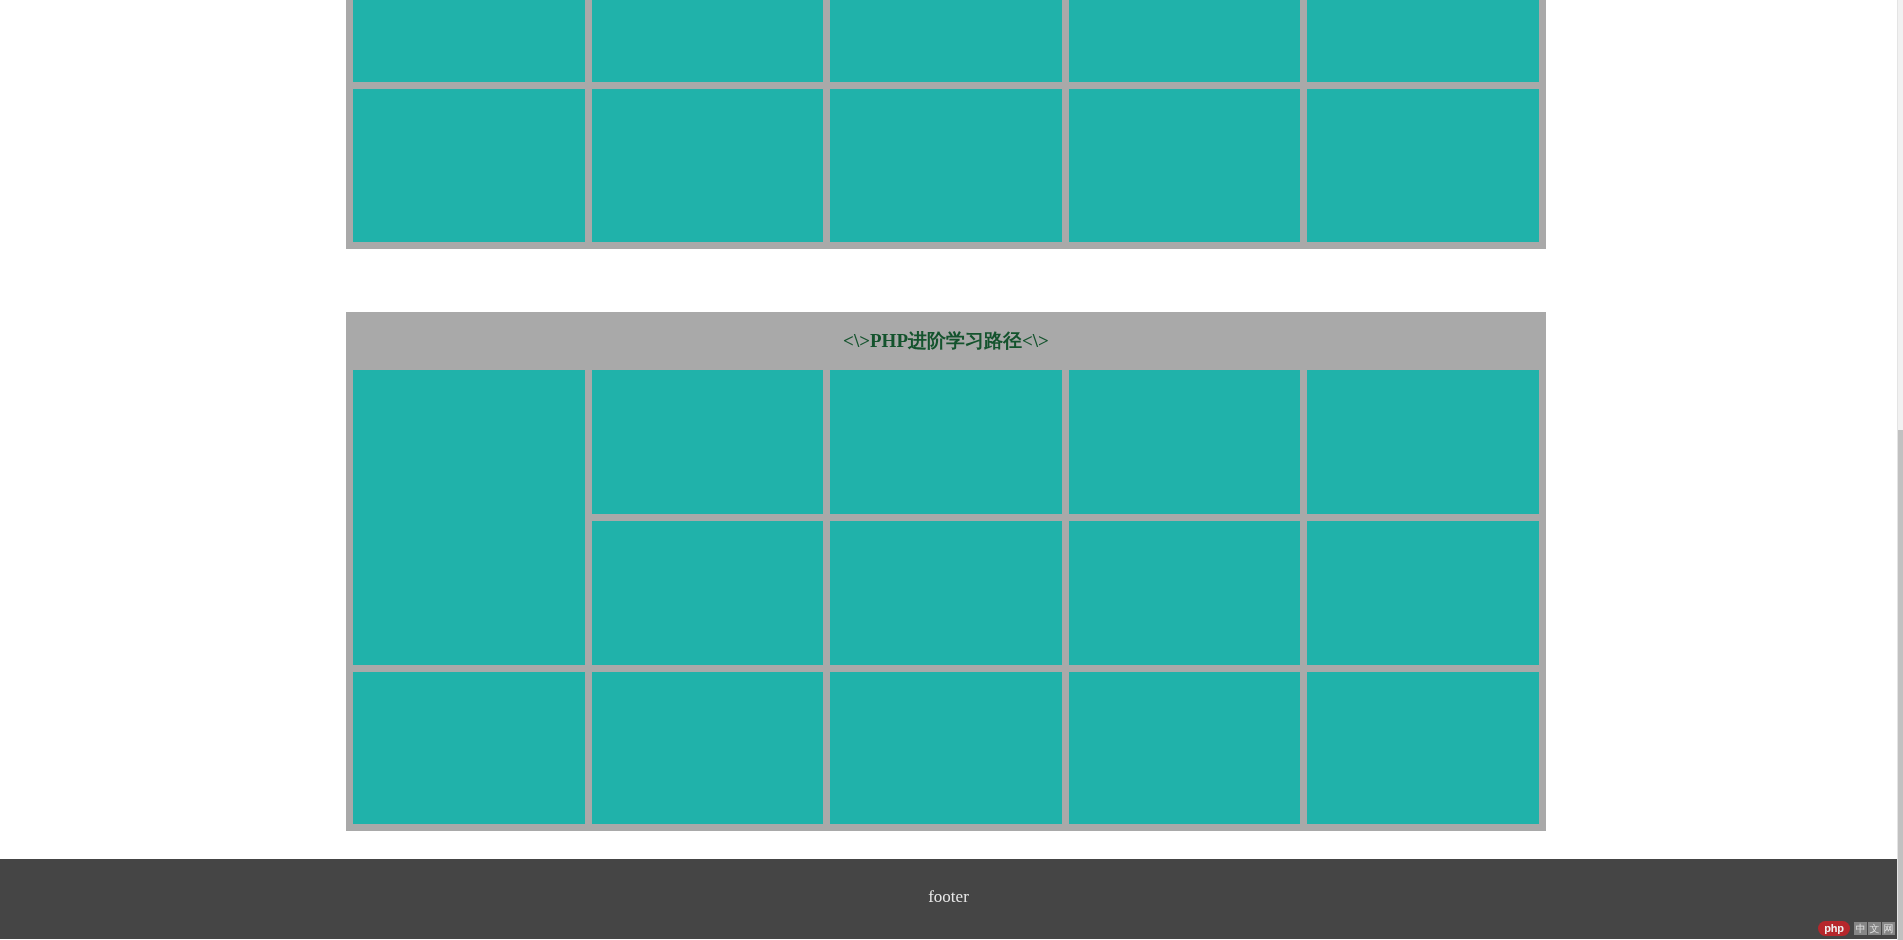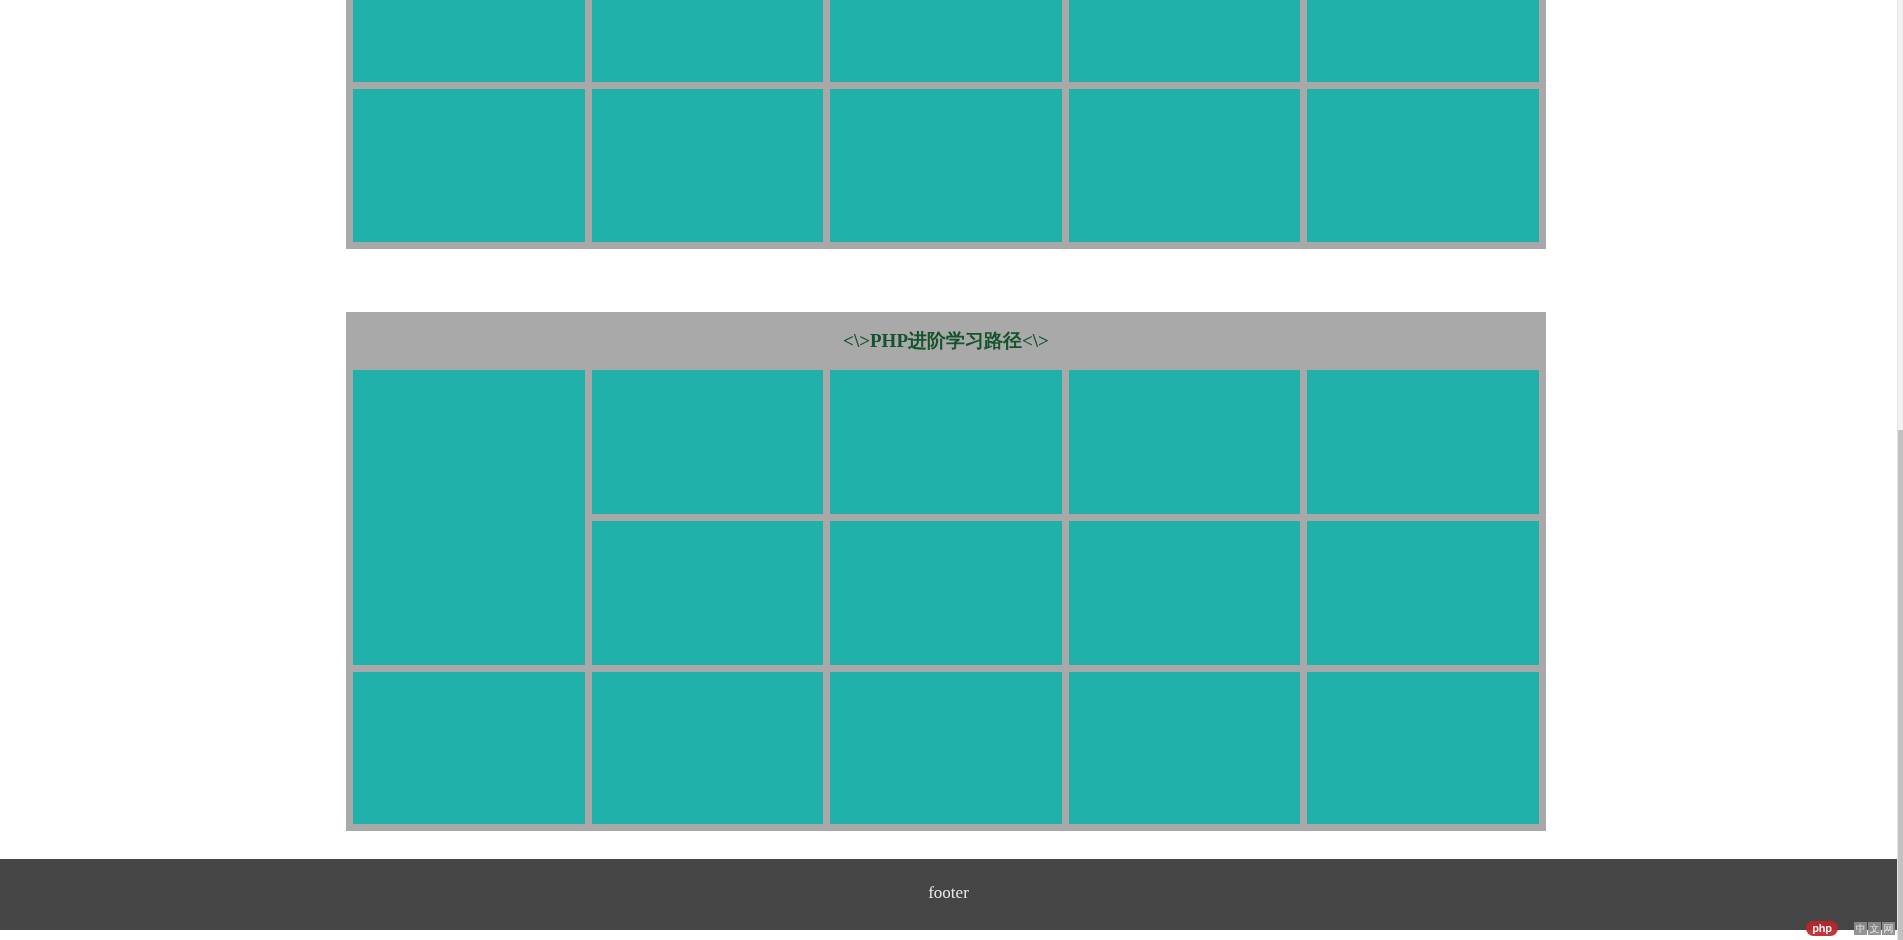--- a/index.html
+++ b/index.html
@@ -74,21 +74,21 @@
   #table-two td { height: 144px; }
   #table-two td.span-two { height: 295px; }
   #table-two tr.row-last td { height: 152px; }
 
   
   #site-footer {
     position: absolute;
     left: 0;
     top: 859px;
     width: 1897px;
-    height: 71px;
+    height: 80px;
     background: #454545;
     color: #e8e8e8;
     font-family: "Liberation Serif", serif;
     font-size: 17px;
     display: flex;
     align-items: center;
     justify-content: center;
   }
   #site-footer .footer-text {
     transform: translateY(-2px);
@@ -113,21 +113,21 @@
     background: #c1c1c1;
   }
 
   
   #watermark {
     position: absolute;
     right: 8px;
     bottom: 4px;
     display: flex;
     align-items: center;
-    gap: 16px;
+    gap: 4px;
     opacity: 0.92;
     pointer-events: none;
   }
   #watermark .wm-php {
     display: inline-flex;
     align-items: center;
     justify-content: center;
     width: 32px;
     height: 15px;
     border-radius: 8px;

